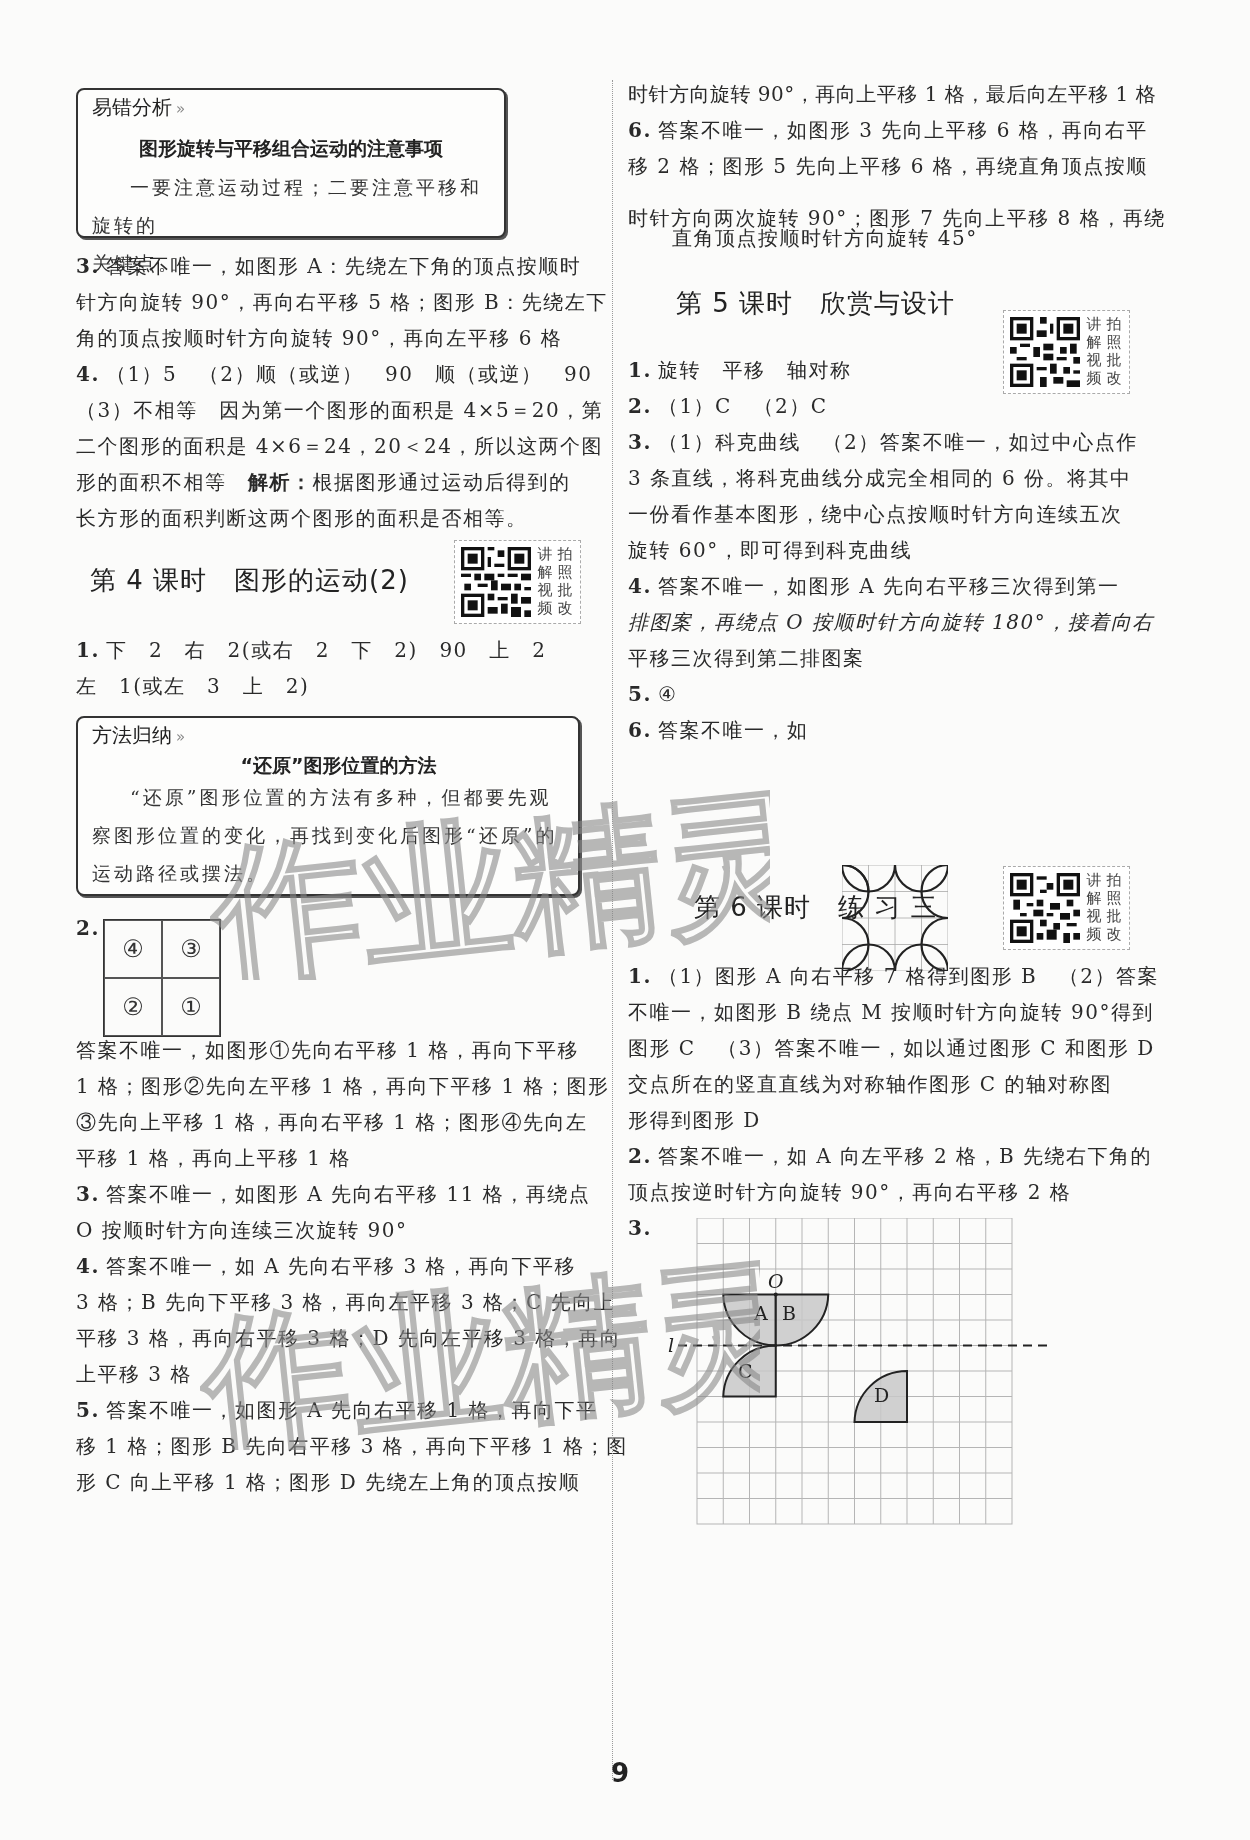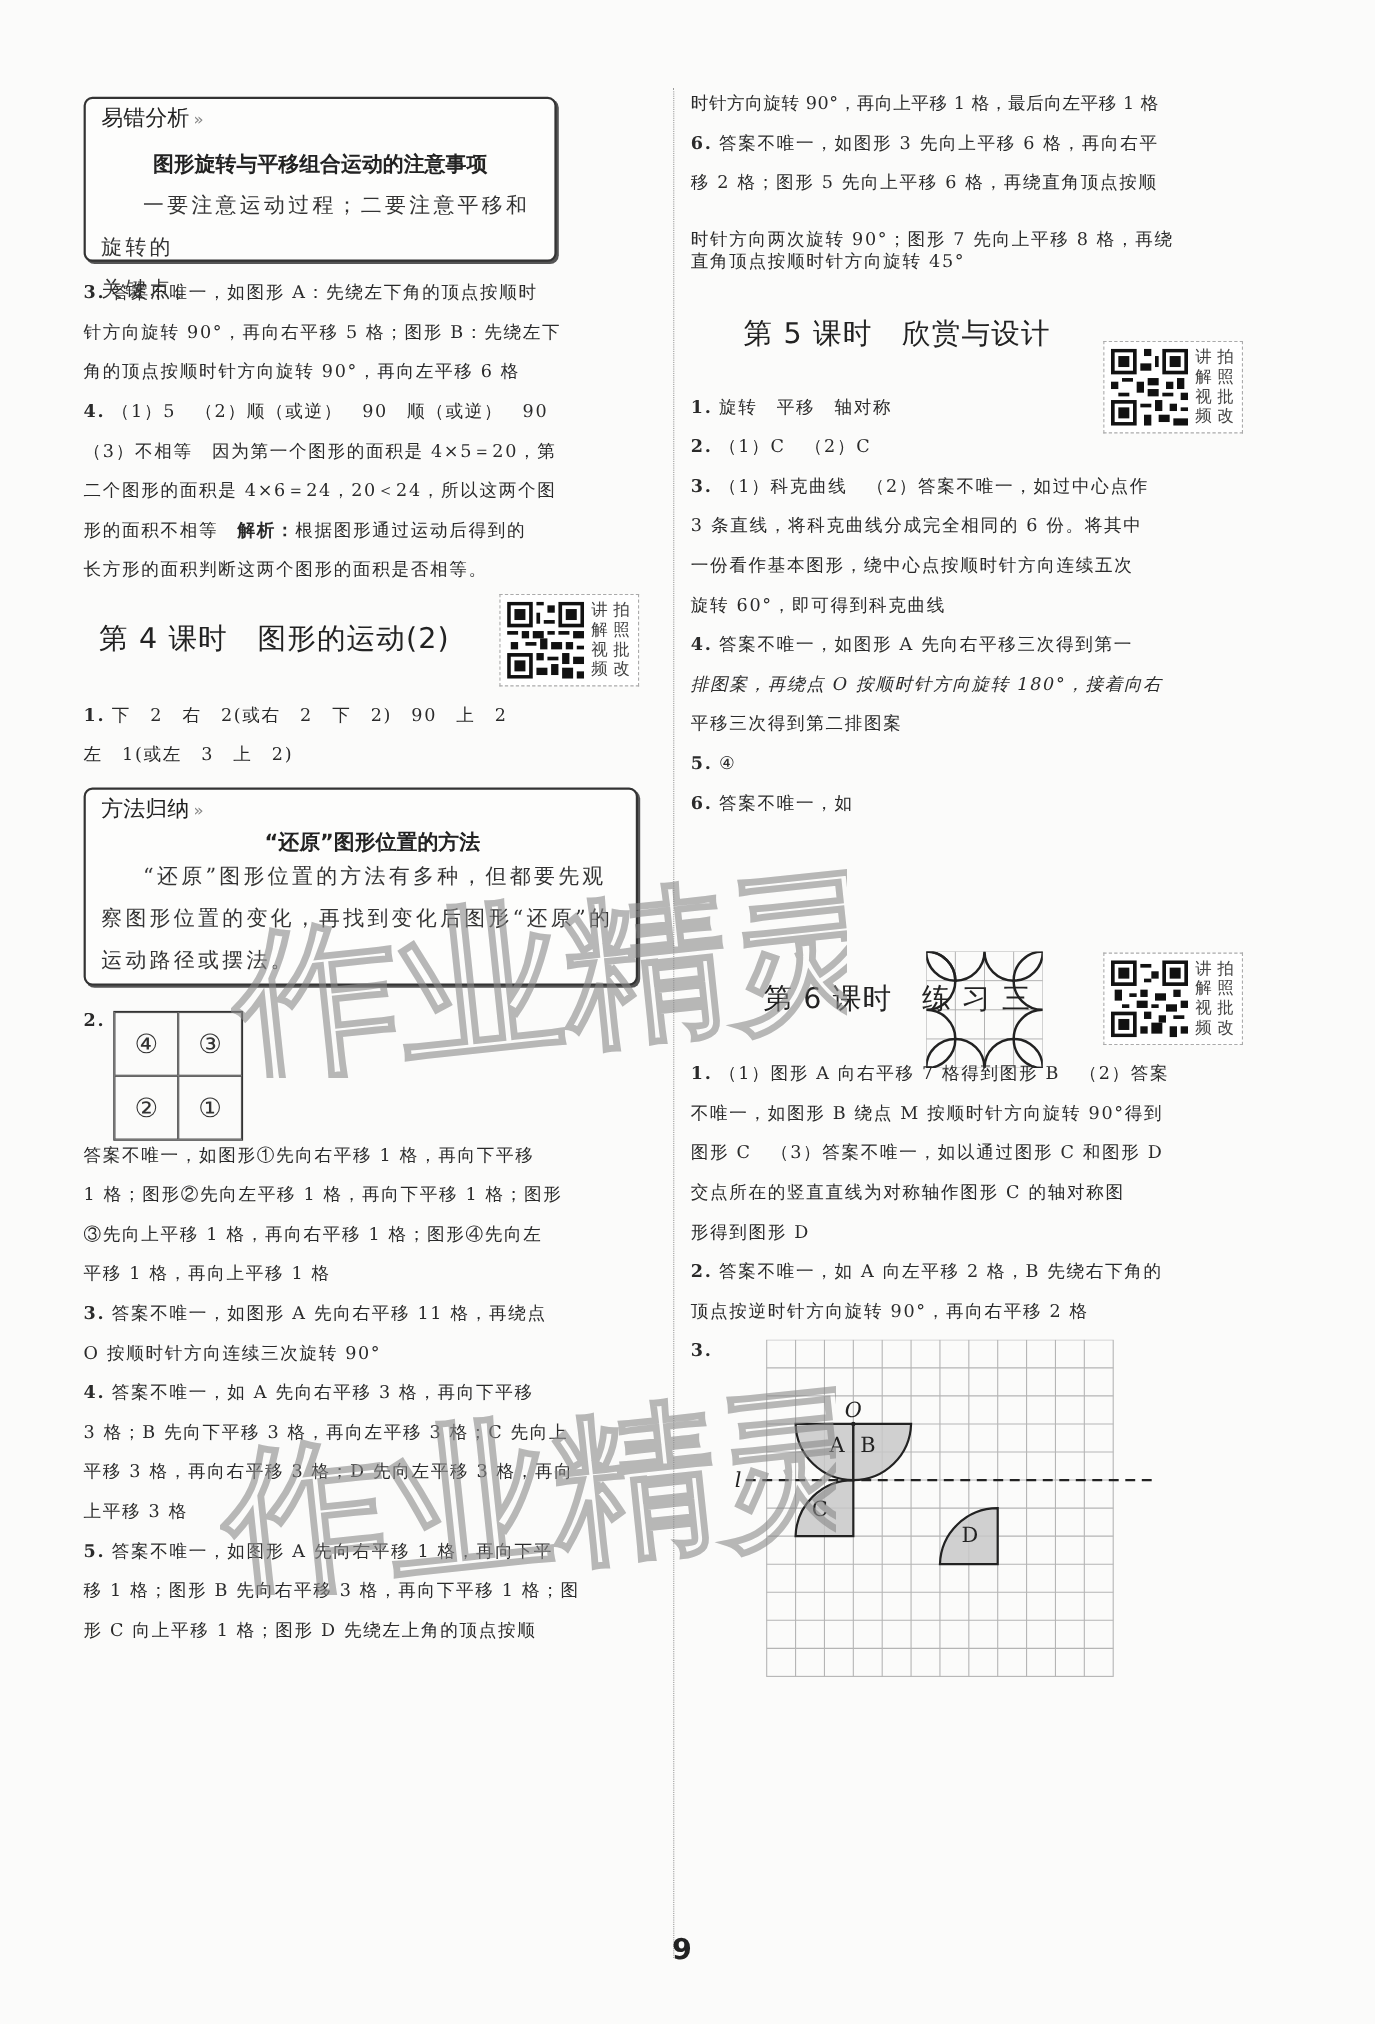--- a/index.html
+++ b/index.html
@@ -10,21 +10,21 @@
     }
     .col { position: absolute; top: 0; }
     .col-left { left: 76px; width: 522px; }
     .col-right { left: 628px; width: 512px; }
     .divider {
       position: absolute; left: 612px; top: 80px; width: 0; height: 1700px;
       border-left: 1.5px dotted #9a9a9a;
     }
     .line {
       position: absolute; left: 0; white-space: nowrap;
-      font-size: 16px; line-height: 40px; letter-spacing: 1.5px; color: #2a2a2a; text-align: center;
+      font-size: 20px; line-height: 40px; letter-spacing: 1.5px; color: #2a2a2a; text-align: center;
     }
     .qn { font-weight: bold; font-family: "DejaVu Serif", serif; margin-right: 6px; }
     .bold-sans { font-family: Liberation Sans, sans-serif; font-weight: bold; }
     .box {
       position: absolute; left: 0; border: 2px solid #333; border-radius: 8px;
       background: #fdfdfc; box-shadow: 2px 2px 0 #555;
     }
     .box-tag {
       position: absolute; left: 14px; top: 4px;
       font-family: "DejaVu Sans", sans-serif; font-size: 20px; color: #222;
@@ -185,21 +185,21 @@
 </div>
 
 <div class="divider"></div>
 
 <div class="col col-right">
   <div class="line" style="top:74px; letter-spacing:0.5px;">时针方向旋转 90°，再向上平移 1 格，最后向左平移 1 格</div>
 
   <div class="line" style="top:110px;"><span class="qn">6.</span><span>答案不唯一，如图形 3 先向上平移 6 格，再向右平</span></div>
   <div class="line" style="top:146px;">移 2 格；图形 5 先向上平移 6 格，再绕直角顶点按顺</div>
   <div class="line" style="top:182px;margin-top:16px;">时针方向两次旋转 90°；图形 7 先向上平移 8 格，再绕</div>
-  <div class="line" style="top:218px;">直角顶点按顺时针方向旋转 45°</div>
+  <div class="line" style="top:218px;margin-left:44px;">直角顶点按顺时针方向旋转 45°</div>
 
   <div class="lesson-title" style="left:48px; top:286px;">第 5 课时　欣赏与设计</div>
   <div class="qr-card" style="left:375px; top:310px;">
     <svg class="qr-code" viewBox="0 0 21 21">
       <rect width="21" height="21" fill="#fff"></rect>
       <g fill="#111">
         <rect x="0" y="0" width="7" height="7"></rect>
           <rect x="1" y="1" width="5" height="5" fill="#fff"></rect>
           <rect x="2" y="2" width="3" height="3"></rect>
         <rect x="14" y="0" width="7" height="7"></rect>

